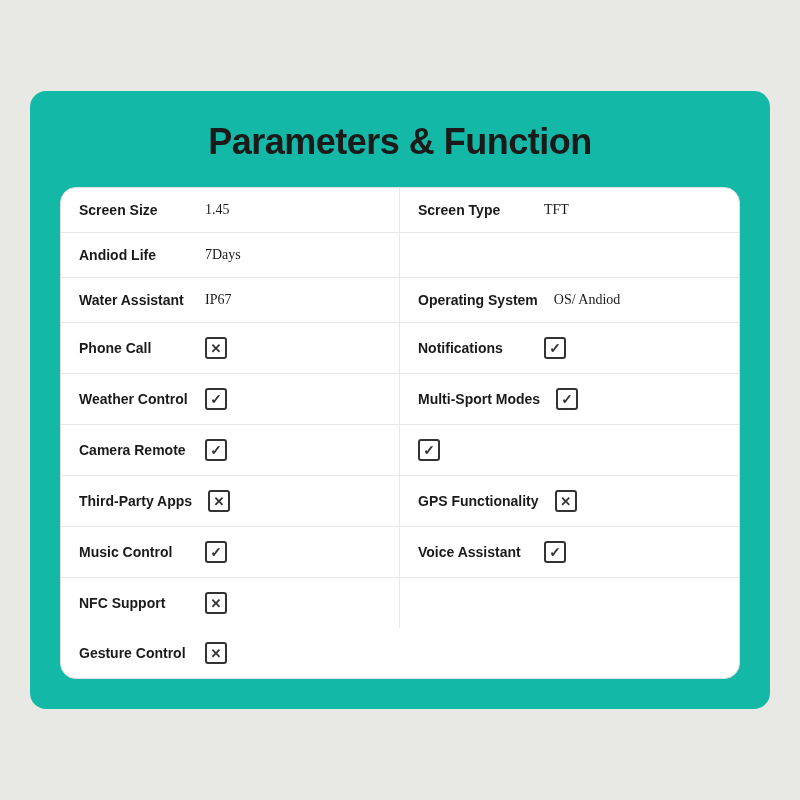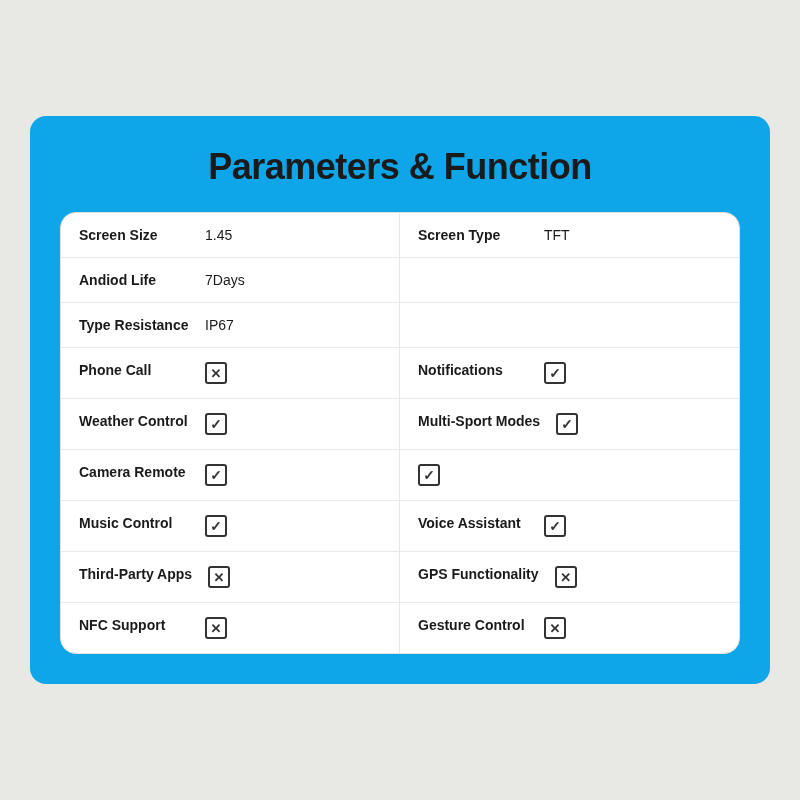--- a/index.html
+++ b/index.html
@@ -10,21 +10,21 @@
       display: flex;
       justify-content: center;
       align-items: center;
       width: 800px;
       height: 800px;
       overflow: hidden;
     }
 
     .container {
       width: 740px;
-      background: #0ea5e9;
+      background: #14b8a6;
       border-radius: 16px;
       padding: 30px 30px 30px 30px;
     }
 
     .page-title {
       text-align: center;
       font-size: 36px;
       font-weight: 800;
       color: #1a1a1a;
       margin-bottom: 24px;
@@ -39,26 +39,27 @@
       border: 1px solid #e0e0e0;
     }
 
     .table-row {
       display: flex;
       border-bottom: 1px solid #e8e8e8;
     }
 
     .table-row:last-child {
       border-bottom: none;
+      flex-direction: column;
     }
 
     .cell {
       padding: 14px 18px;
       display: flex;
-      align-items: flex-start;
+      align-items: center;
       gap: 16px;
     }
 
     .cell-left {
       width: 50%;
       border-right: 1px solid #e8e8e8;
     }
 
     .cell-right {
       width: 50%;
@@ -69,20 +70,21 @@
       font-size: 14px;
       color: #1a1a1a;
       min-width: 110px;
       flex-shrink: 0;
     }
 
     .cell-value {
       font-size: 14px;
       color: #1a1a1a;
       font-weight: 400;
+      font-family: Liberation Serif, serif;
     }
 
     .checkbox {
       width: 22px;
       height: 22px;
       border: 2px solid #333;
       border-radius: 3px;
       display: flex;
       align-items: center;
       justify-content: center;
@@ -123,23 +125,27 @@
         </div>
       </div>
       <div class="table-row">
         <div class="cell cell-left">
           <span class="cell-label">Andiod Life</span>
           <span class="cell-value">7Days</span>
         </div>
       </div>
       <div class="table-row">
         <div class="cell cell-left">
-          <span class="cell-label">Type Resistance</span>
+          <span class="cell-label">Water Assistant</span>
           <span class="cell-value">IP67</span>
         </div>
+        <div class="cell cell-right">
+          <span class="cell-label">Operating System</span>
+          <span class="cell-value">OS/ Andiod</span>
+        </div>
       </div>
       <div class="table-row">
         <div class="cell cell-left">
           <span class="cell-label">Phone Call</span>
           <div class="checkbox check-no"></div>
         </div>
         <div class="cell cell-right">
           <span class="cell-label">Notifications</span>
           <div class="checkbox check-yes"></div>
         </div>
@@ -158,36 +164,36 @@
         <div class="cell cell-left">
           <span class="cell-label">Camera Remote</span>
           <div class="checkbox check-yes"></div>
         </div>
         <div class="cell cell-right">
           <div class="checkbox check-yes"></div>
         </div>
       </div>
       <div class="table-row">
         <div class="cell cell-left">
+          <span class="cell-label">Third-Party Apps</span>
+          <div class="checkbox check-no"></div>
+        </div>
+        <div class="cell cell-right">
+          <span class="cell-label">GPS Functionality</span>
+          <div class="checkbox check-no"></div>
+        </div>
+      </div>
+      <div class="table-row">
+        <div class="cell cell-left">
           <span class="cell-label">Music Control</span>
           <div class="checkbox check-yes"></div>
         </div>
         <div class="cell cell-right">
           <span class="cell-label">Voice Assistant</span>
           <div class="checkbox check-yes"></div>
-        </div>
-      </div>
-      <div class="table-row">
-        <div class="cell cell-left">
-          <span class="cell-label">Third-Party Apps</span>
-          <div class="checkbox check-no"></div>
-        </div>
-        <div class="cell cell-right">
-          <span class="cell-label">GPS Functionality</span>
-          <div class="checkbox check-no"></div>
         </div>
       </div>
       <div class="table-row">
         <div class="cell cell-left">
           <span class="cell-label">NFC Support</span>
           <div class="checkbox check-no"></div>
         </div>
         <div class="cell cell-right">
           <span class="cell-label">Gesture Control</span>
           <div class="checkbox check-no"></div>

